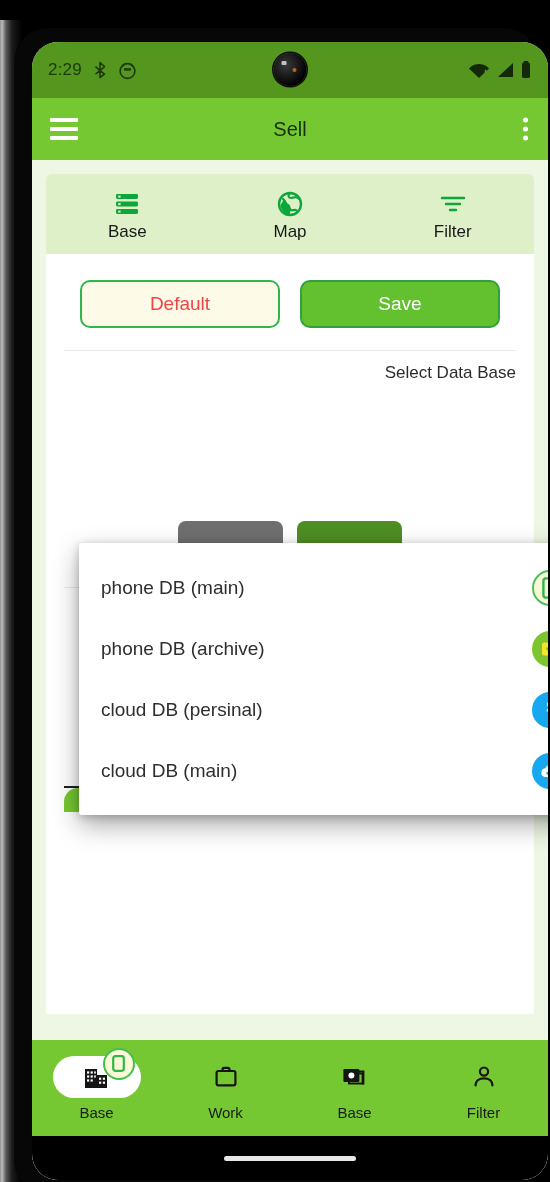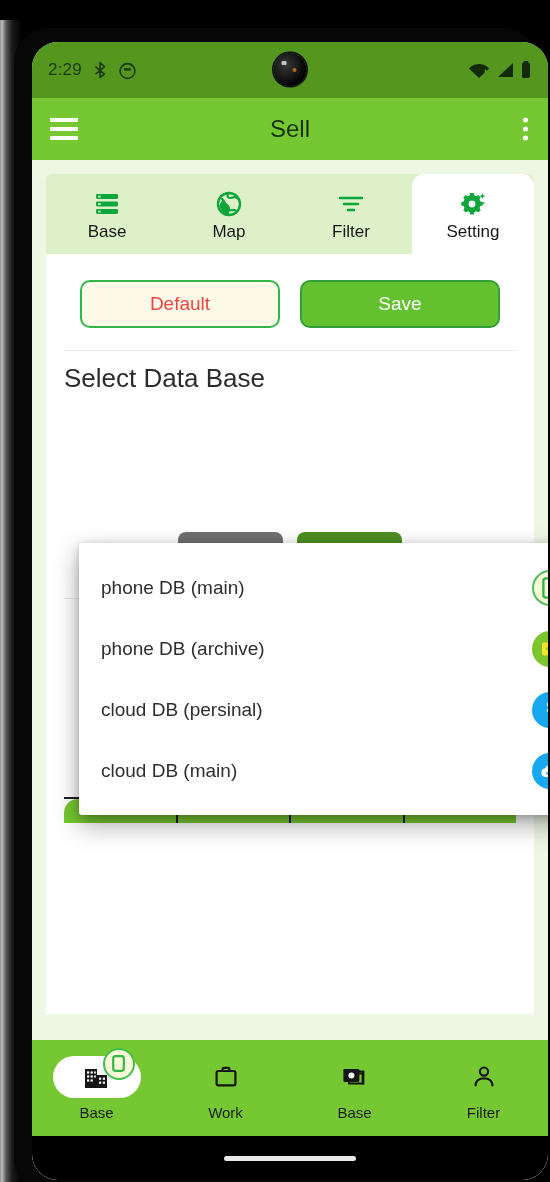--- a/index.html
+++ b/index.html
@@ -73,21 +73,21 @@
     height: 62px;
     background: #76c832;
     display: flex;
     align-items: center;
     padding: 0 18px;
   }
   #menu-button { width: 34px; height: 34px; display: flex; flex-direction: column; justify-content: center; gap: 5px; cursor: pointer; }
   #menu-button span { display: block; width: 28px; height: 4px; background: #fff; border-radius: 1px; }
   #app-title {
     position: absolute; left: 0; right: 0; text-align: center;
-    font-size: 24px; color: #16300a; pointer-events: none;
+    font-size: 20px; color: #16300a; pointer-events: none;
   }
   #overflow-button {
     position: absolute; right: 20px; top: 50%; transform: translateY(-50%);
     display: flex; flex-direction: column; gap: 4px; cursor: pointer;
   }
   #overflow-button i { display: block; width: 5px; height: 5px; border-radius: 50%; background: #fff; }
 
   
   #content {
     position: relative;
@@ -128,21 +128,21 @@
   .action-btn {
     width: 200px; height: 48px;
     border-radius: 10px;
     display: flex; align-items: center; justify-content: center;
     font-size: 19px; cursor: pointer;
   }
   #default-button { background: #fdfbe8; border: 2px solid #2fb847; color: #ef4444; }
   #save-button { background: #63c02f; border: 2px solid #2fa03a; color: #fff; }
 
   .section-divider { height: 1px; background: #e9e9e9; margin: 22px 0 0 0; }
-  .section-title { text-align: left; font-size: 26px; color: #2c2c2c; padding: 12px 0 6px 0; }
+  .section-title { text-align: right; font-size: 17px; color: #2c2c2c; padding: 12px 0 6px 0; }
 
   
   #behind-row {
     display: flex; gap: 14px; justify-content: center;
     margin-top: 132px;
   }
   .behind-btn { width: 105px; height: 44px; border-radius: 8px; }
   #behind-left { background: #6f6f6f; }
   #behind-right { background: #4e8e22; }
 
@@ -298,31 +298,20 @@
             </span>
             <span class="tab-label">Map</span>
           </div>
           <div class="tab">
             <span class="tab-icon">
               <svg width="26" height="20" viewBox="0 0 26 20">
                 <path d="M2 4 H24 M6 10 H20 M10 16 H16" stroke="#0da63a" stroke-width="2.4" stroke-linecap="round"></path>
               </svg>
             </span>
             <span class="tab-label">Filter</span>
-          </div>
-          <div class="tab active">
-            <span class="tab-icon">
-              <svg width="28" height="26" viewBox="0 0 28 26">
-                <path d="M11.2 2 h3.6 l.5 2.3 2.1 .9 1.9-1.3 2.5 2.5-1.3 1.9 .9 2.1 2.3 .5 v3.6 l-2.3 .5-.9 2.1 1.3 1.9-2.5 2.5-1.9-1.3-2.1 .9-.5 2.3 h-3.6 l-.5-2.3-2.1-.9-1.9 1.3-2.5-2.5 1.3-1.9-.9-2.1-2.3-.5 v-3.6 l2.3-.5 .9-2.1-1.3-1.9 2.5-2.5 1.9 1.3 2.1-.9 Z" fill="#0da63a"></path>
-                <circle cx="13" cy="13" r="3.4" fill="#fff"></circle>
-                <path d="M23.4 2.2 l.8 2.1 2.1 .8 -2.1 .8 -.8 2.1 -.8-2.1 -2.1-.8 2.1-.8 Z" fill="#0da63a"></path>
-                <path d="M24.6 10.4 l.45 1.15 1.15 .45 -1.15 .45 -.45 1.15 -.45-1.15 -1.15-.45 1.15-.45 Z" fill="#0da63a"></path>
-              </svg>
-            </span>
-            <span class="tab-label">Setting</span>
           </div>
         </div>
 
         <div id="settings-card">
 
           <div id="action-row">
             <div id="default-button" class="action-btn">Default</div>
             <div id="save-button" class="action-btn">Save</div>
           </div>
 

